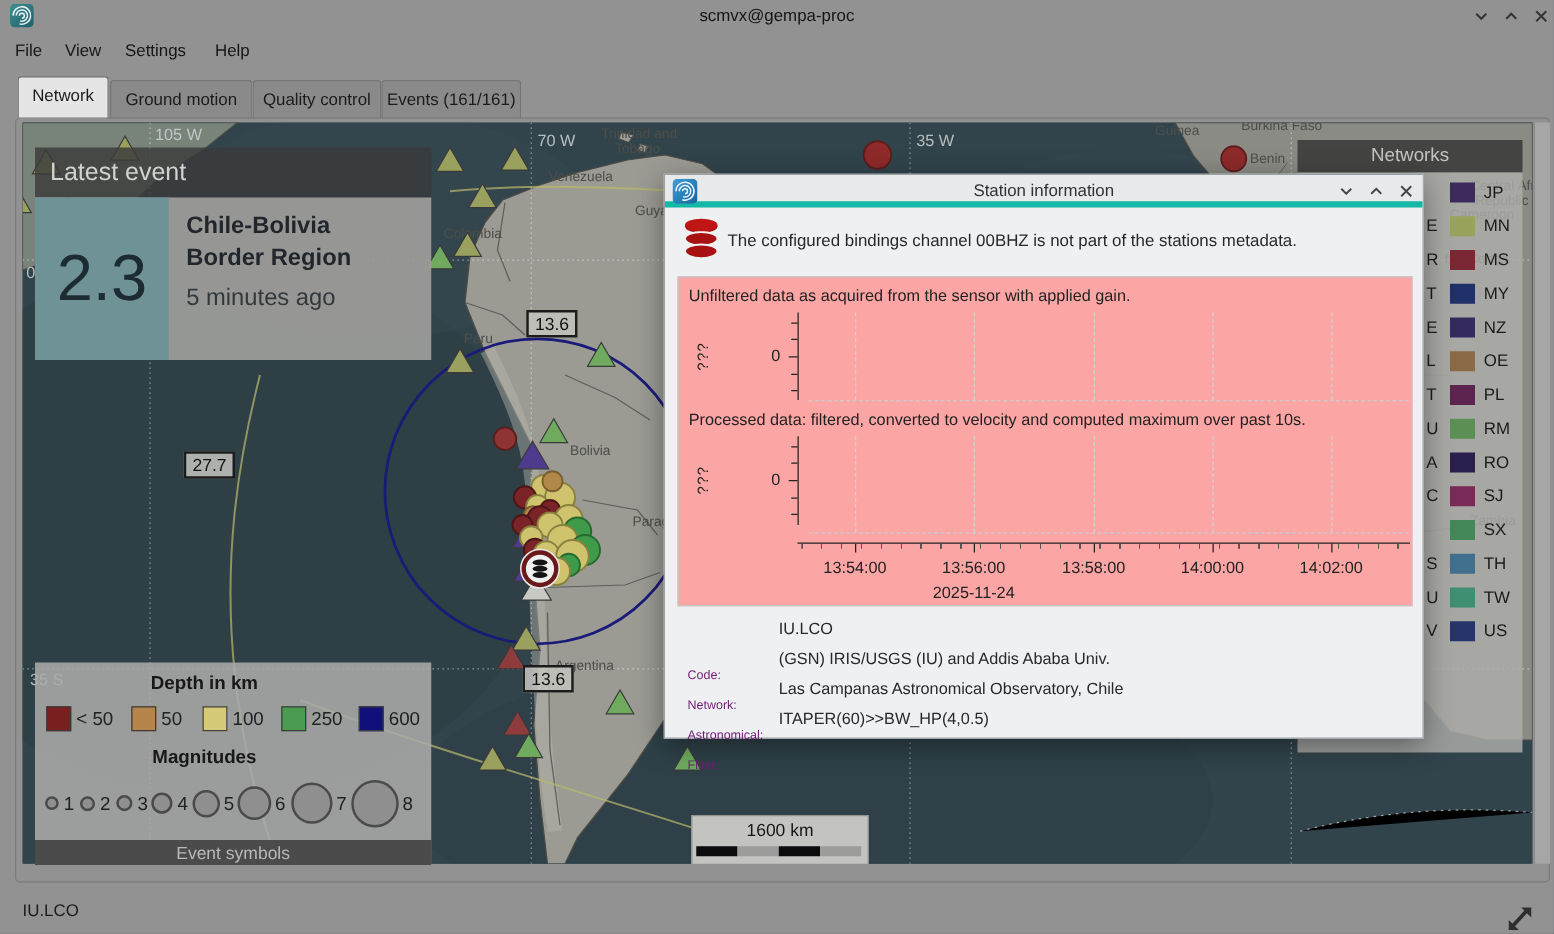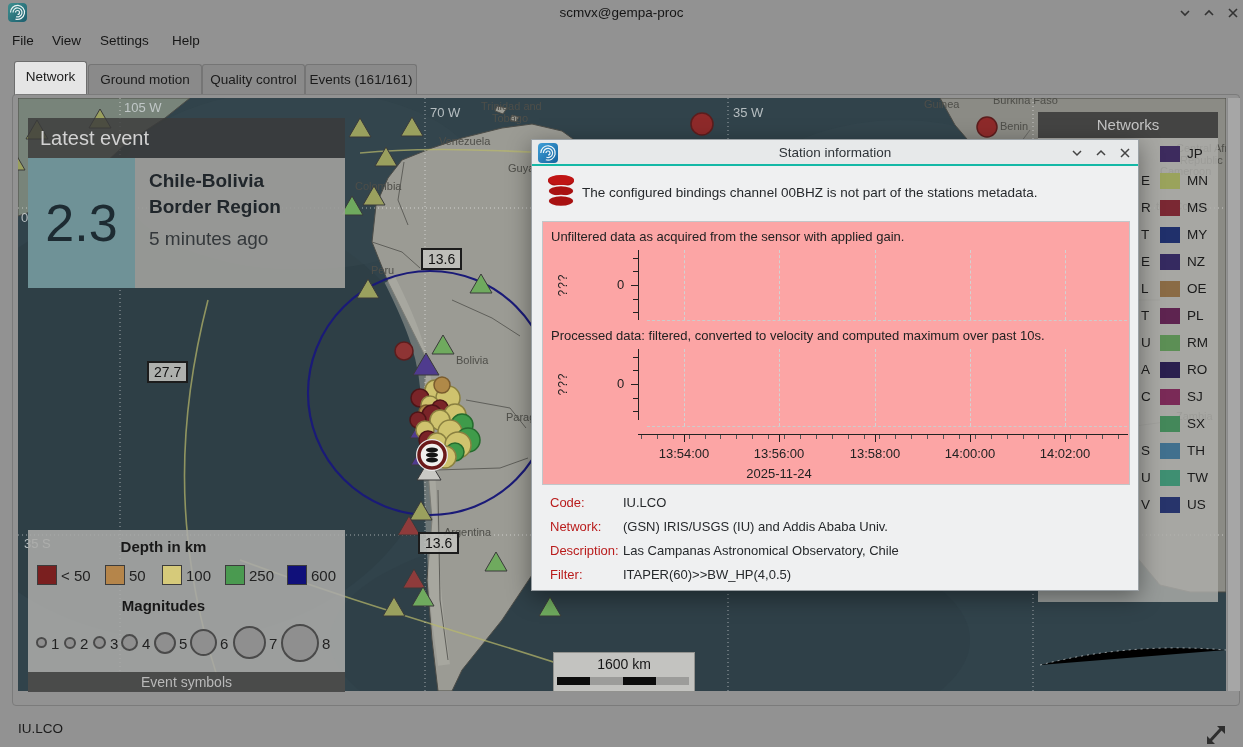--- a/index.html
+++ b/index.html
@@ -60,38 +60,38 @@
   .networks-body { top:26px; width:180px; height:464px; background:rgba(173,173,170,0.82); }
   .net-row { left:0; width:180px; height:27px; }
   .net-partial { left:103px; top:5px; font-size:13.5px; color:#1c1c1c; }
   .net-swatch { left:122px; top:5px; width:20px; height:16px; border:1px solid #55555
 5; }
   .net-code { left:149px; top:5px; font-size:13.5px; color:#1a1a1a; }
 
   
   .dialog { left:531px; top:139px; width:608px; height:452px; background:#eff0f1; border:1px solid #9aa0a4;
             box-shadow:0 6px 22px rgba(0,0,0,0.4); z-index:50; }
-  .dlg-titlebar { left:0; top:0; width:606px; height:26px; background:#e7e9ea; border-bottom:2px solid #14b8a6; }
+  .dlg-titlebar { left:0; top:0; width:606px; height:26px; background:#e7e9ea; border-bottom:5px solid #14b8a6; }
   .dlg-title { width:606px; text-align:center; top:5px; font-size:13.5px; color:#2e3338; }
   .dlg-btn { top:4px; width:18px; height:18px; display:flex; align-items:center; justify-content:center; }
   .dlg-warn-text { left:50px; top:45px; font-size:13.5px; color:#26292c; }
   .plot-panel { left:10px; top:81px; width:588px; height:264px; background:#fca5a5; border:1px solid #c2c6c9; }
   .plot-title { left:8px; font-size:13px; color:#222; }
   .yaxis { border-left:1px solid #222; }
   .ytick { height:1px; background:#222; }
   .ylabel { font-size:13px; color:#222; }
   .yq { font-size:12px; color:#222; transform:rotate(-90deg); letter-spacing:1px; }
   .vgrid { width:1px; border-left:1px dashed #d2d2d2; }
   .hgrid { height:1px; border-top:1px dashed #cccccc; }
   .xaxis-line { height:1px; background:#222; }
   .xtick-major { width:1px; height:7px; background:#222; }
   .xtick-minor { height:4px; background:repeating-linear-gradient(90deg,#555 0 1px,transparent 1px 15.9px); }
   .xtick-label { font-size:13px; color:#222; transform:translateX(-50%); }
   .date-label { font-size:13px; color:#222; transform:translateX(-50%); }
-  .detail-label { left:18px; font-size:13px; color:#b91c1c; }
+  .detail-label { left:18px; font-size:10px; color:#701a75;margin-top:40px; }
   .detail-value { left:91px; font-size:13px; color:#26292c; }
 
   
   .statusbar-text { left:18px; top:721px; font-size:13.5px; color:#1b1b1b; }
 
   svg text { font-family:"Liberation Sans", sans-serif; }
 </style>
 </head>
 <body>
 
@@ -520,21 +520,21 @@
       <div class="abs xtick-label" style="left:332px;top:224px">13:58:00</div>
       <div class="abs xtick-label" style="left:427px;top:224px">14:00:00</div>
       <div class="abs xtick-label" style="left:522px;top:224px">14:02:00</div>
       <div class="abs date-label" style="left:236px;top:244px">2025-11-24</div>
     </div>
 
     <div class="abs detail-label" style="top:355px">Code:</div>
     <div class="abs detail-value" style="top:355px">IU.LCO</div>
     <div class="abs detail-label" style="top:379px">Network:</div>
     <div class="abs detail-value" style="top:379px">(GSN) IRIS/USGS (IU) and Addis Ababa Univ.</div>
-    <div class="abs detail-label" style="top:403px">Description:</div>
+    <div class="abs detail-label" style="top:403px">Astronomical:</div>
     <div class="abs detail-value" style="top:403px">Las Campanas Astronomical Observatory, Chile</div>
     <div class="abs detail-label" style="top:427px">Filter:</div>
     <div class="abs detail-value" style="top:427px">ITAPER(60)&gt;&gt;BW_HP(4,0.5)</div>
   </div>
 
   <div class="abs statusbar-text">IU.LCO</div>
   <svg class="abs" style="left:1204px;top:724px" width="24" height="22" viewBox="0 0 24 22">
     <path d="M13,2 L21,2 L21,10 Z" fill="#2e2e2e"></path>
     <path d="M3,20 L3,12 L11,20 Z" fill="#2e2e2e"></path>
     <path d="M6,17 L17,5" stroke="#2e2e2e" stroke-width="3"></path>

